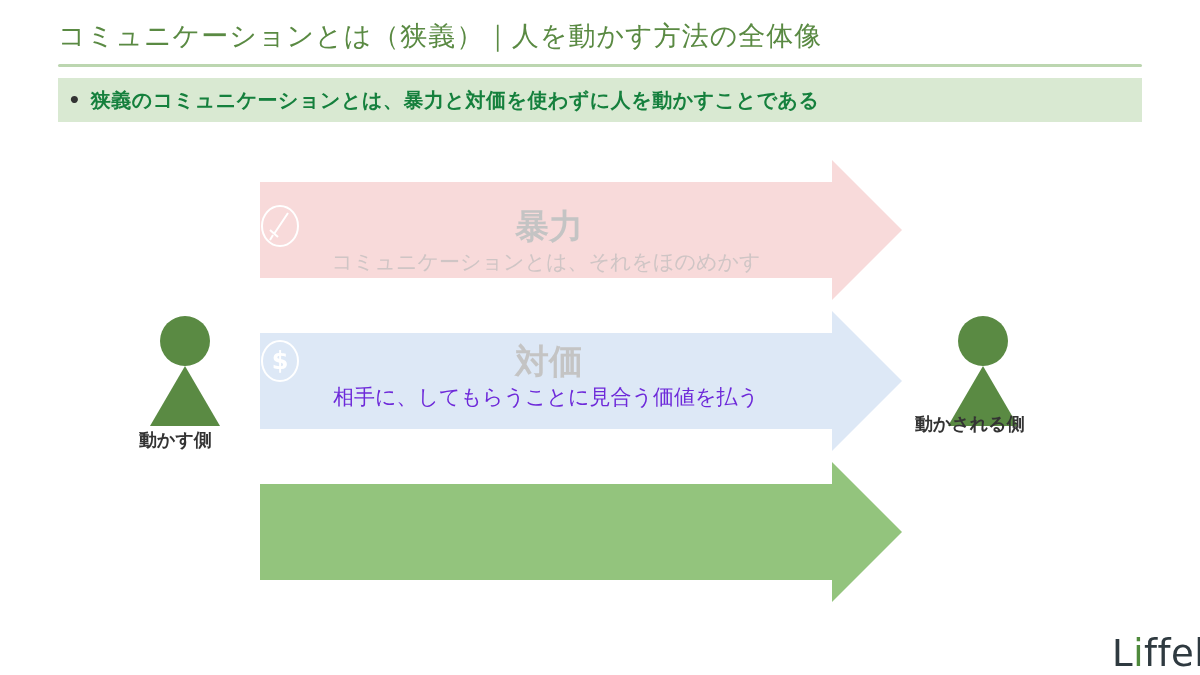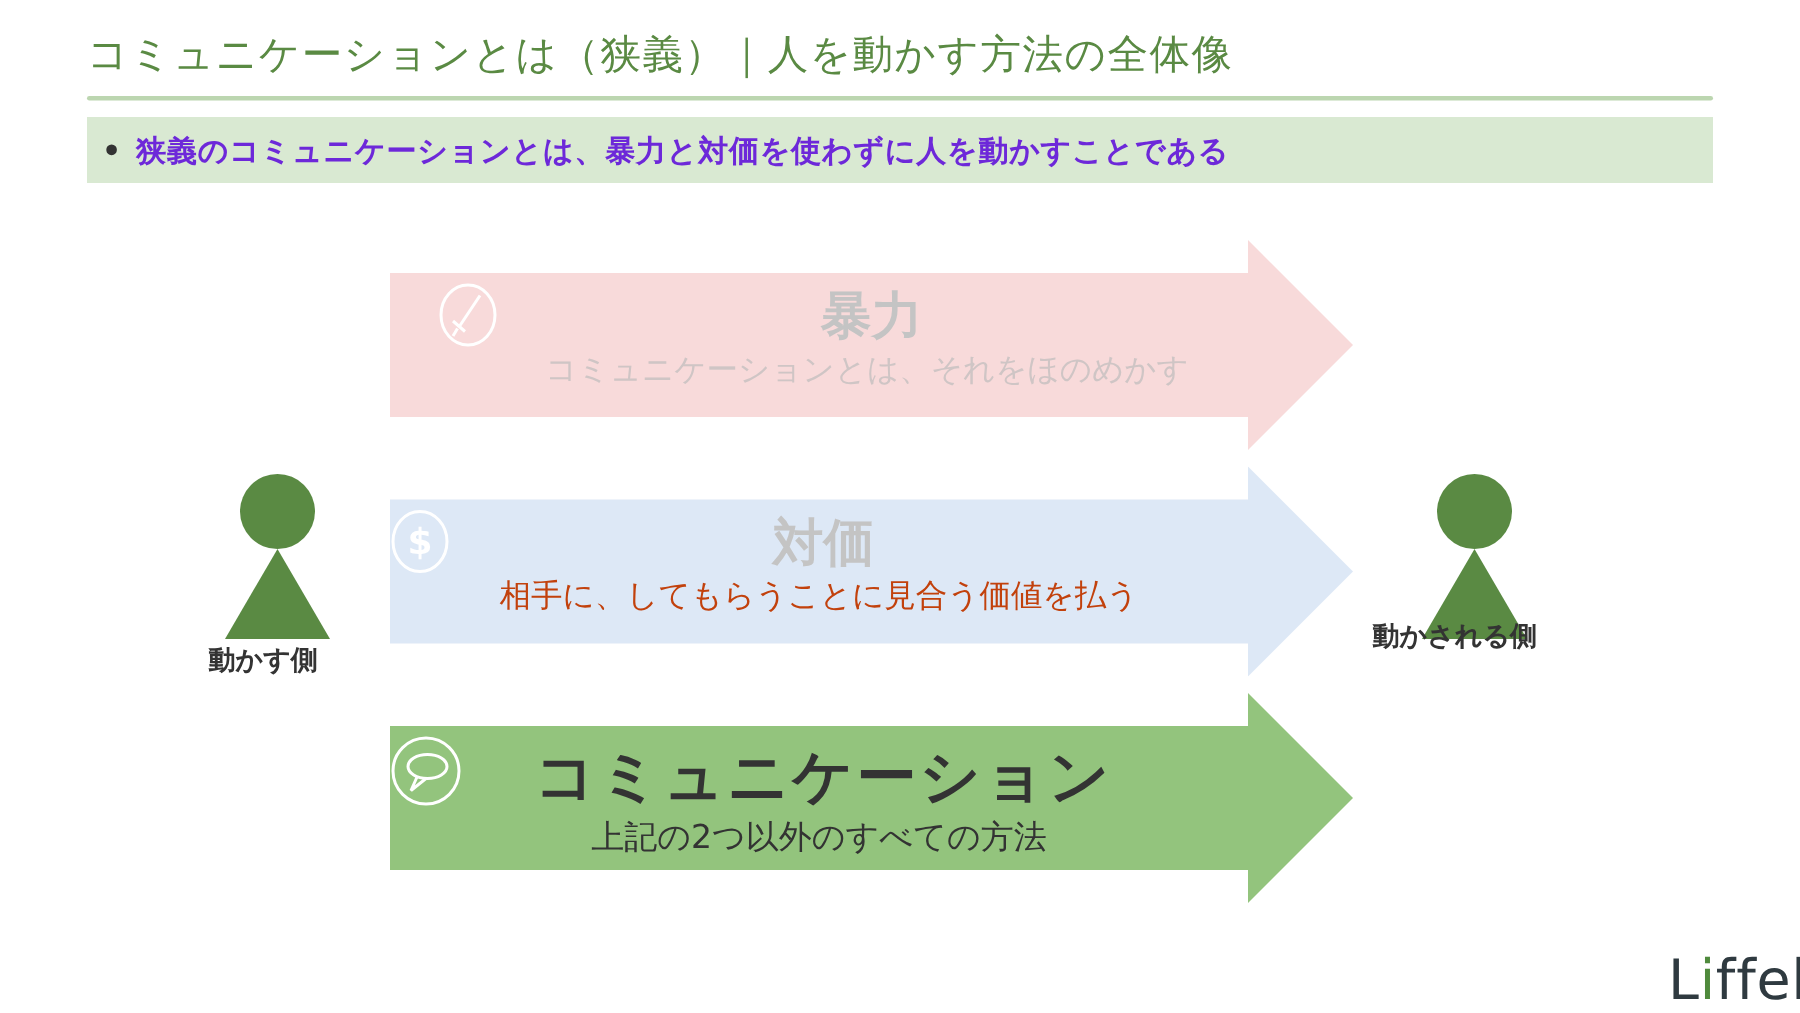--- a/index.html
+++ b/index.html
@@ -6,37 +6,37 @@
   body { width:1200px; height:675px; position:relative; overflow:hidden;
          font-family:"DejaVu Sans","Liberation Sans",sans-serif; }
   .title { position:absolute; left:58px; top:18px; font-size:27px; font-weight:normal;
            color:#5a8a43; letter-spacing:1px; white-space:nowrap; }
   .title-rule { position:absolute; left:58px; top:64px; width:1084px; height:3px;
                 background:#bcd6b0; border-radius:2px; }
   .bullet-box { position:absolute; left:58px; top:78px; width:1084px; height:44px;
                 background:#d9e9d2; box-sizing:border-box; padding-left:10px;
                 display:flex; align-items:center; }
   .bullet-dot { font-size:20px; font-weight:bold; color:#333; margin-right:10px; }
-  .bullet-text { font-size:20px; font-weight:bold; color:#6d28d9; white-space:nowrap; letter-spacing:0.5px;}
+  .bullet-text { font-size:20px; font-weight:bold; color:#15803d; white-space:nowrap; letter-spacing:0.5px;}
 
   .arrow { position:absolute; left:260px; width:642px; }
   .arrow svg { position:absolute; left:0; top:0; }
   .arrow-content { position:absolute; left:0; width:572px; text-align:center; }
   .arrow-head-line { display:flex; align-items:center; justify-content:center; }
   .icon-circle { display:inline-flex; align-items:center; justify-content:center; }
   .arrow-title { font-weight:bold; margin-left:6px; white-space:nowrap; }
   .arrow-sub { white-space:nowrap; }
 
   .a1 { top:160px; height:140px; }
   .a2 { top:311px; height:140px; }
   .a3 { top:462px; height:140px; }
 
   .faded-title { font-size:34px; color:#c4c4c4; }
   .faded-sub { font-size:21px; color:#cfc5c5; margin-top:-2px; }
-  .a2 .faded-sub { color:#c2410c; }
+  .a2 .faded-sub { color:#6d28d9; }
   .comm-title { font-size:40px; color:#333333; letter-spacing:2px; }
   .comm-sub { font-size:22px; color:#333333; margin-top:-2px; }
 
   .person { position:absolute; }
   .person .head { position:absolute; border-radius:50%; background:#5a8a43; }
   .person .body { position:absolute; width:0; height:0; }
   .person-label { position:absolute; font-size:18px; font-weight:bold; color:#333; white-space:nowrap; }
 
   .logo { position:absolute; left:1112px; top:632px; font-size:37px; color:#2f3a40;
           font-family:"DejaVu Sans","Liberation Sans",sans-serif; letter-spacing:0.5px;}
@@ -50,21 +50,21 @@
 
 <div class="bullet-box">
   <span class="bullet-dot">•</span>
   <span class="bullet-text">狭義のコミュニケーションとは、暴力と対価を使わずに人を動かすことである</span>
 </div>
 
 <div class="arrow a1">
   <svg width="642" height="140">
     <polygon points="0,22 572,22 572,0 642,70 572,140 572,118 0,118" fill="#f8dada"></polygon>
   </svg>
-  <div class="arrow-content" style="top:28px;margin-left:32px;">
+  <div class="arrow-content" style="top:44px;">
     <div class="arrow-head-line">
       <span class="icon-circle">
         <svg width="40" height="44" viewBox="0 0 40 44">
           <ellipse cx="20" cy="22" rx="18" ry="20" fill="none" stroke="#ffffff" stroke-width="2"></ellipse>
           <line x1="28" y1="9" x2="14" y2="30" stroke="#ffffff" stroke-width="2"></line>
           <line x1="10" y1="26" x2="18" y2="33" stroke="#ffffff" stroke-width="2"></line>
           <line x1="13" y1="31" x2="10" y2="36" stroke="#ffffff" stroke-width="2"></line>
         </svg>
       </span>
       <span class="arrow-title faded-title">暴力</span>
@@ -88,33 +88,20 @@
       <span class="arrow-title faded-title">対価</span>
     </div>
     <div class="arrow-sub faded-sub">相手に、してもらうことに見合う価値を払う</div>
   </div>
 </div>
 
 <div class="arrow a3">
   <svg width="642" height="140">
     <polygon points="0,22 572,22 572,0 642,70 572,140 572,118 0,118" fill="#93c47d"></polygon>
   </svg>
-  <div class="arrow-content" style="top:28px;">
-    <div class="arrow-head-line">
-      <span class="icon-circle">
-        <svg width="48" height="48" viewBox="0 0 48 48">
-          <ellipse cx="24" cy="24" rx="22" ry="22" fill="none" stroke="#ffffff" stroke-width="2"></ellipse>
-          <ellipse cx="25" cy="21" rx="13" ry="8" fill="none" stroke="#ffffff" stroke-width="2"></ellipse>
-          <path d="M18 28 L14 37 L24 29" fill="none" stroke="#ffffff" stroke-width="2"></path>
-        </svg>
-      </span>
-      <span class="arrow-title comm-title">コミュニケーション</span>
-    </div>
-    <div class="arrow-sub comm-sub">上記の2つ以外のすべての方法</div>
-  </div>
 </div>
 
 <div class="person" style="left:150px; top:316px;">
   <div class="head" style="left:10px; top:0; width:50px; height:50px;"></div>
   <div class="body" style="left:0; top:50px; border-left:35px solid transparent; border-right:35px solid transparent; border-bottom:60px solid #5a8a43;"></div>
 </div>
 <div class="person-label" style="left:139px; top:428px;text-align:center;">動かす側</div>
 
 <div class="person" style="left:948px; top:316px;">
   <div class="head" style="left:10px; top:0; width:50px; height:50px;"></div>

